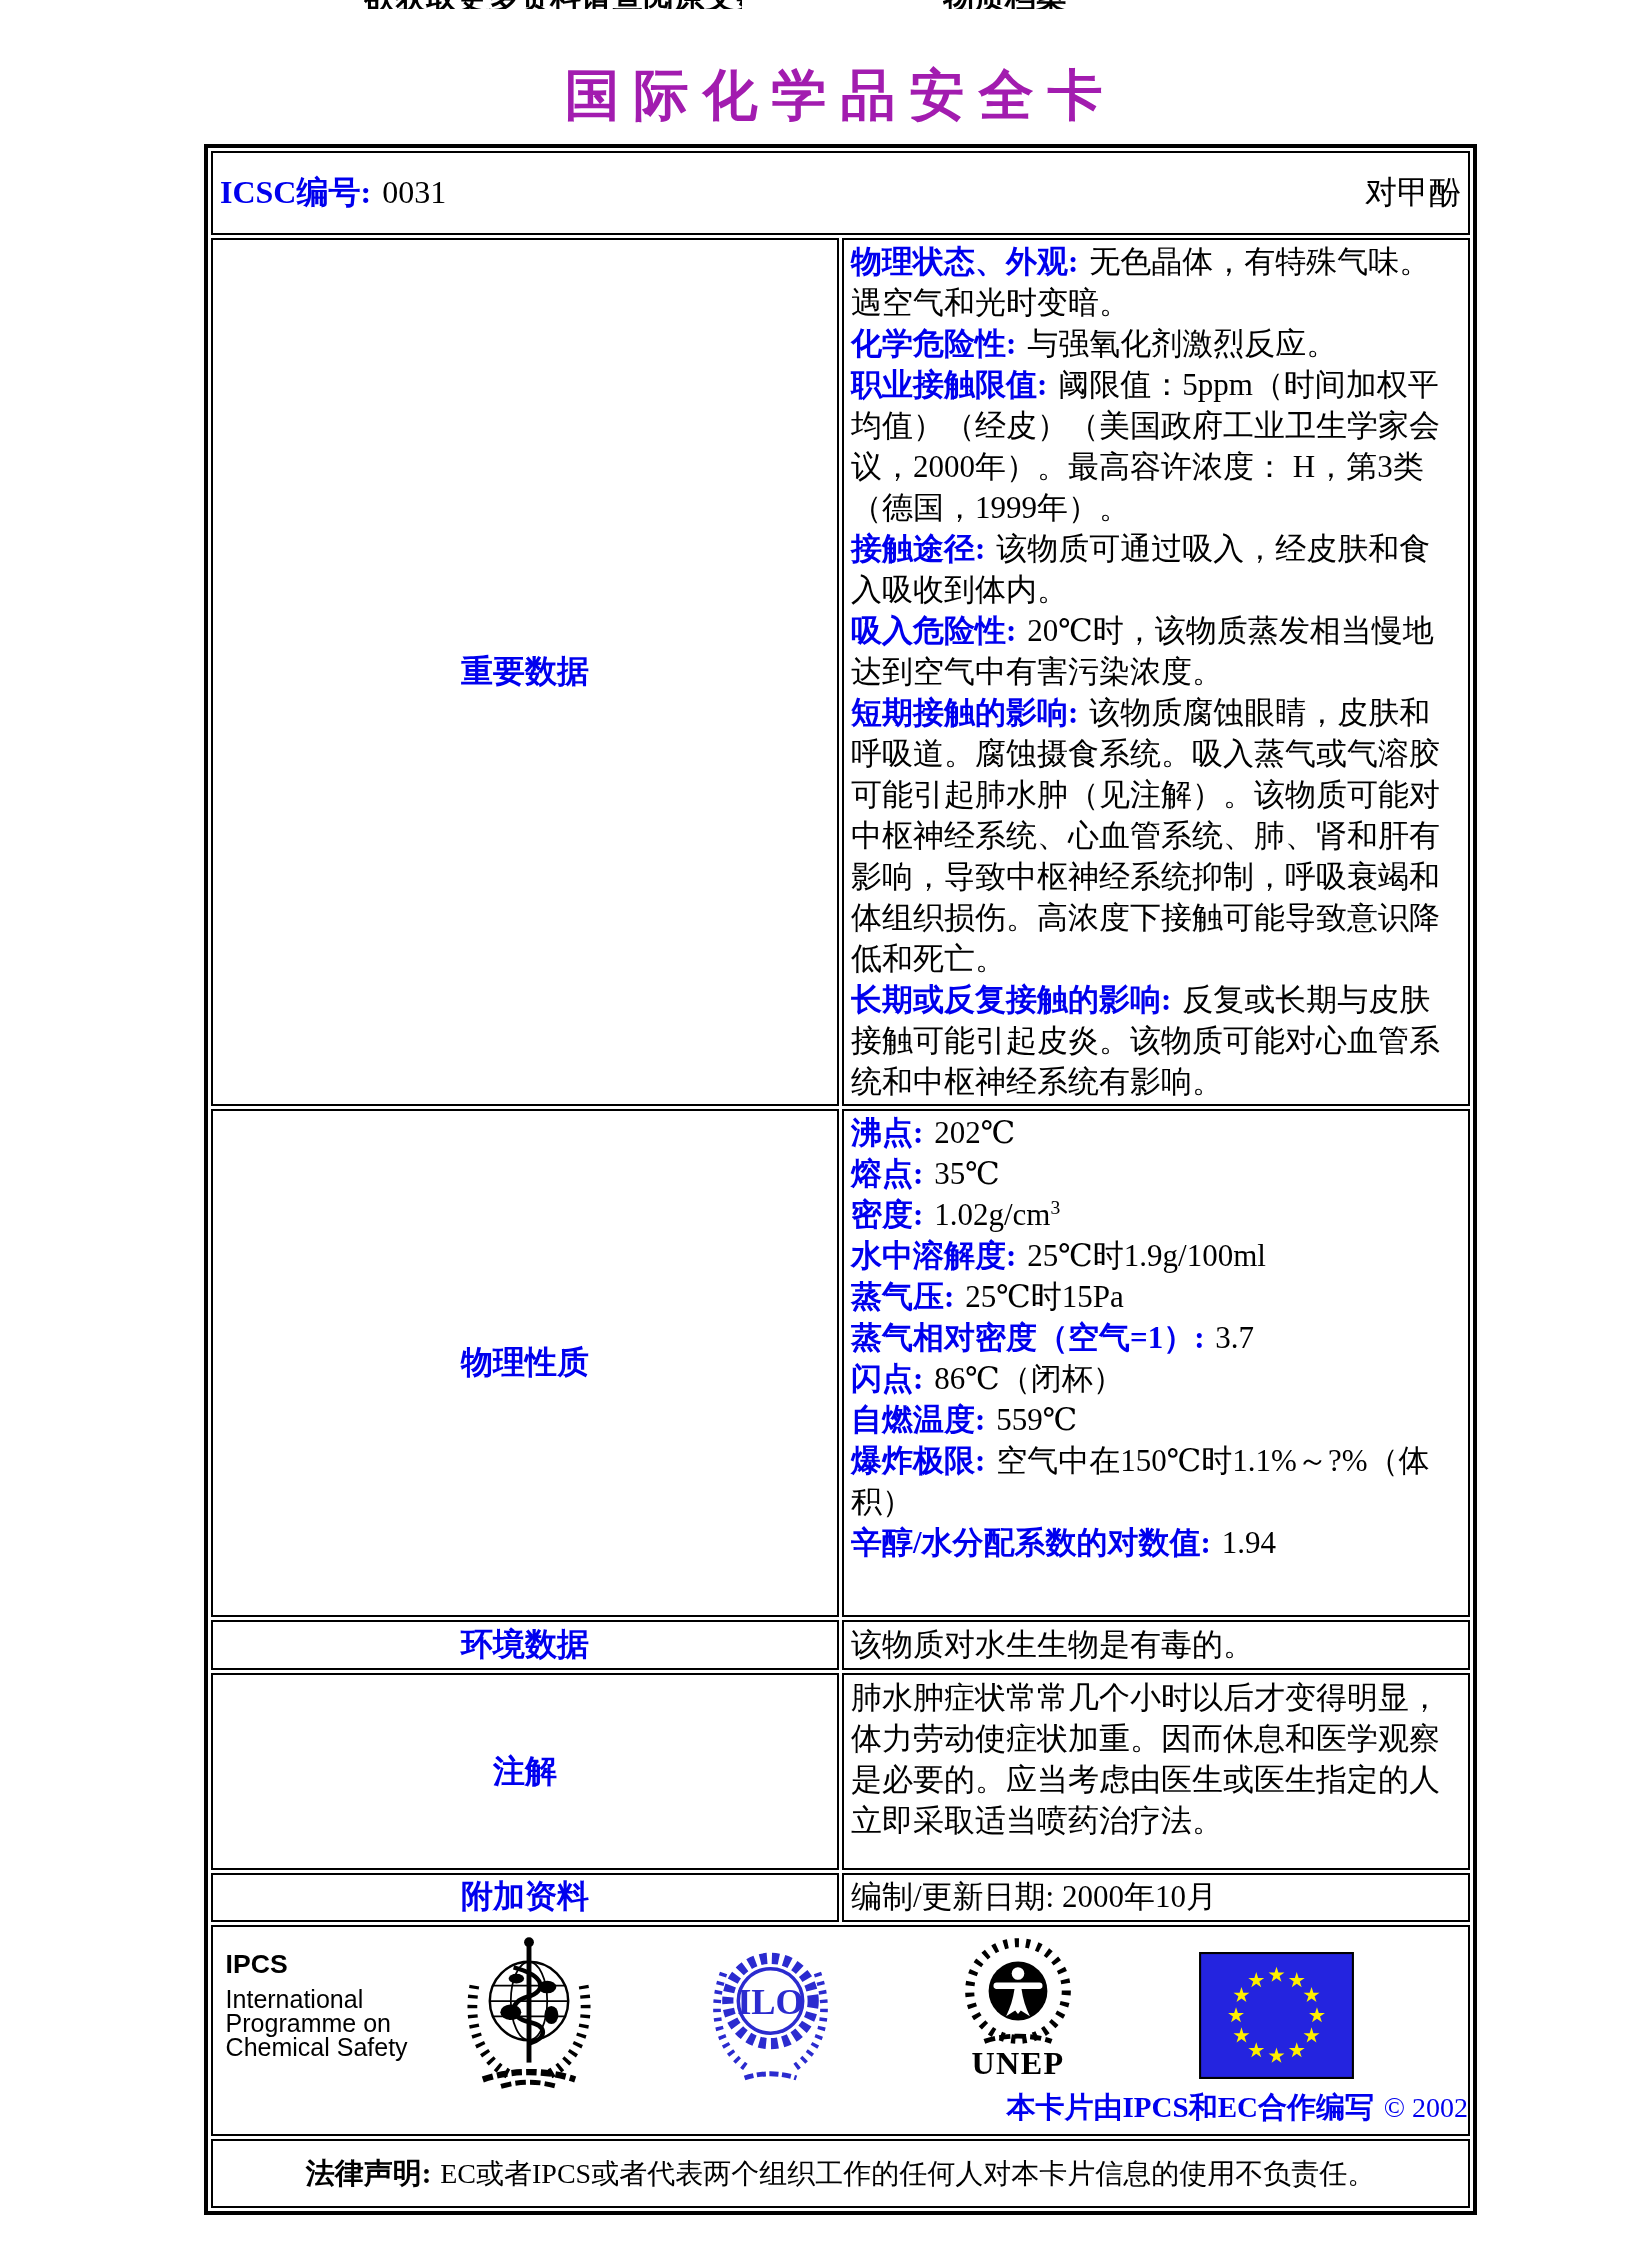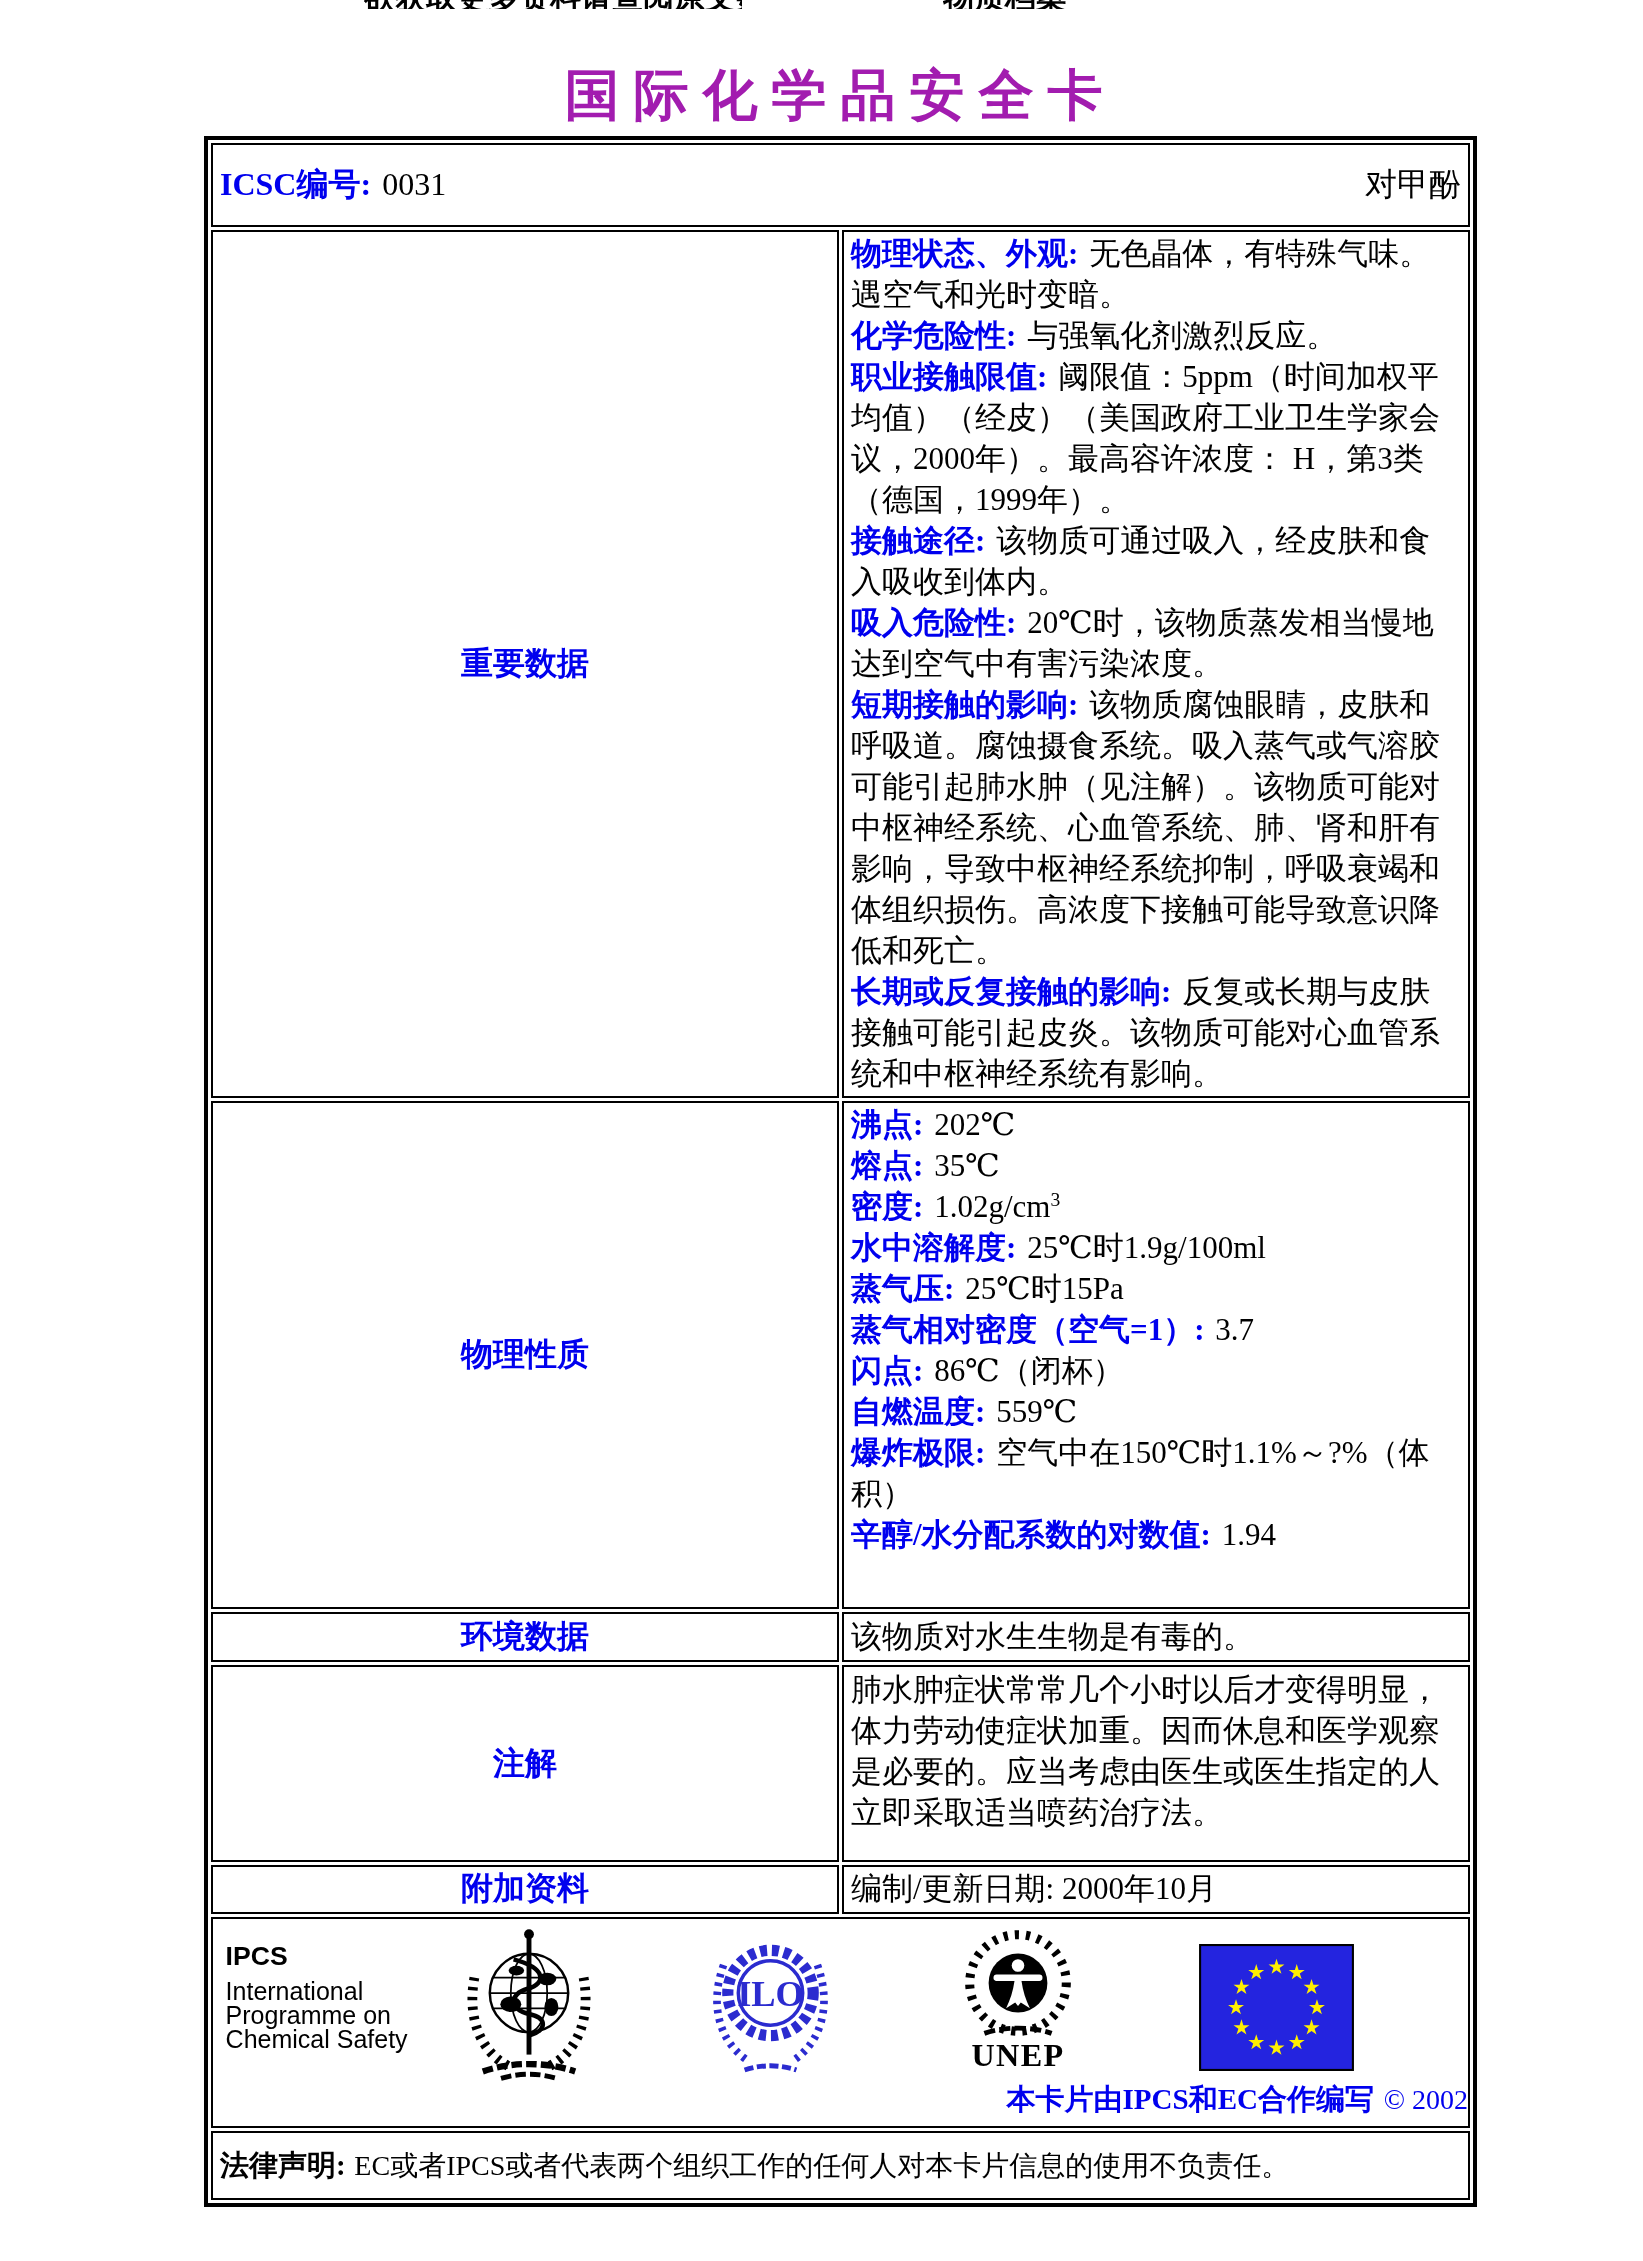--- a/index.html
+++ b/index.html
@@ -12,21 +12,21 @@
   .clip{position:absolute;top:0;height:9px;overflow:hidden;}
   .clip span{display:block;margin-top:-23px;font-size:31px;font-weight:bold;white-space:nowrap;color:#000;}
   
   .page-title{
     position:absolute;left:204px;top:59px;width:1273px;text-align:center;
     font-size:55px;font-weight:bold;color:#a21caf;letter-spacing:14px;
     font-family:"DejaVu Serif","Liberation Serif",serif;
   }
   
   table.card{
-    position:absolute;left:204px;top:136px;width:1273px;
+    position:absolute;left:204px;top:144px;width:1273px;
     border:4.2px solid #000;border-spacing:3.5px;border-collapse:separate;background:#fff;
     table-layout:fixed;
   }
   td{border:2.8px solid #000;vertical-align:top;padding:1.4px 7px;}
   td.lbl{
     width:169px;vertical-align:middle;text-align:center;
     color:#0000ee;font-weight:bold;font-size:32px;padding:0 2.8px;margin-left:28px;
   }
   .h-icsc{height:77px;vertical-align:middle;}
   .h-imp{height:642px;}
@@ -206,20 +206,20 @@
       </svg>
 
       <div class="caption">
         <span class="cap-b">本卡片由IPCS和EC合作编写</span><span class="cap-c">© 2002</span>
       </div>
     </td>
   </tr>
 
   <tr>
     <td class="h-legal" colspan="2">
-      <p class="legal-line" style="margin:0;">
+      <p class="legal-line" style="margin:0;text-align:center;">
         <span class="lk">法律声明:</span><span>EC或者IPCS或者代表两个组织工作的任何人对本卡片信息的使用不负责任。</span>
       </p>
     </td>
   </tr>
 </tbody>
   </table>
 
 
 </body></html>

